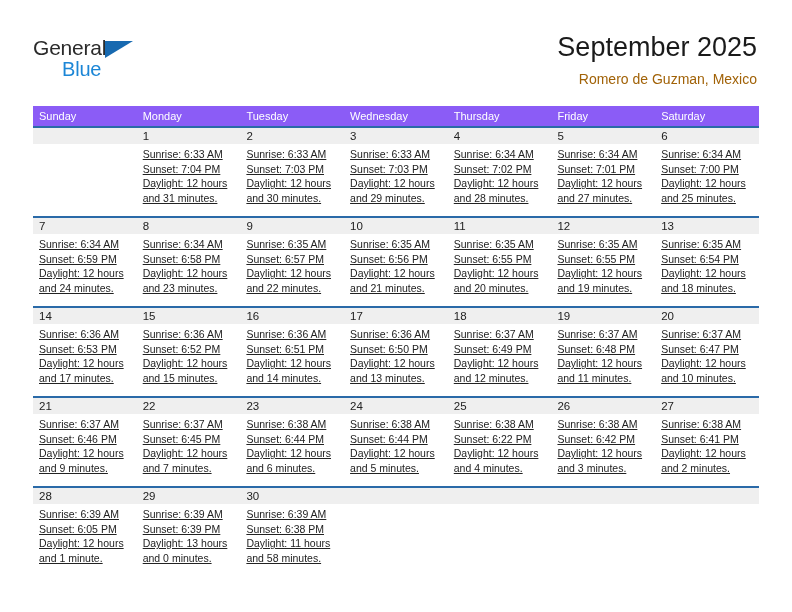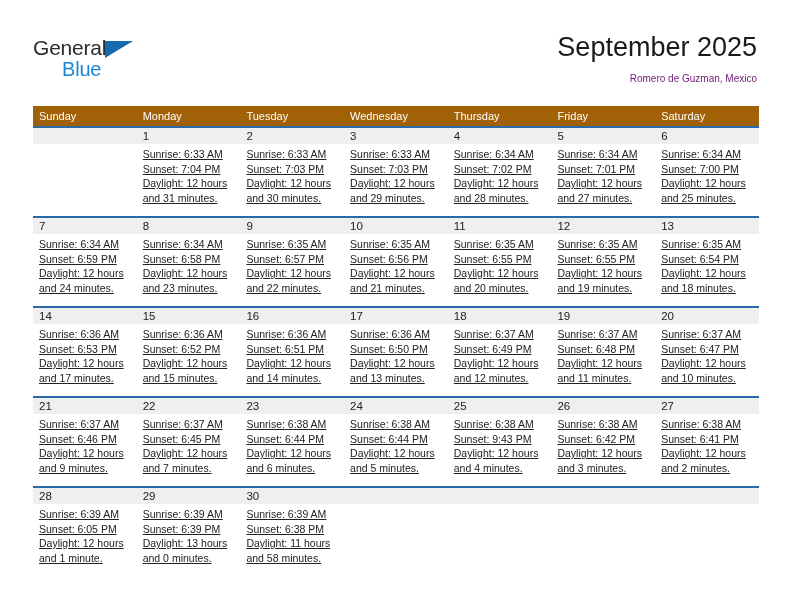--- a/index.html
+++ b/index.html
@@ -75,38 +75,38 @@
   }
   .cal-title {
     font-size: 27px;
     color: #1a1a1a;
     font-weight: normal;
     line-height: 34px;
     white-space: nowrap;
   }
   .cal-subtitle {
     margin-top: 6px;
-    font-size: 10px;
-    color: #701a75;
+    font-size: 14px;
+    color: #a16207;
     line-height: 18px;
     white-space: nowrap;
   }
 
   
   .calendar {
     position: absolute;
     left: 33px;
     top: 106px;
     width: 726px;
     border-collapse: collapse;
     table-layout: fixed;
   }
 
   .calendar th {
-    background: #a16207;
+    background: #8b5cf6;
     color: #ffffff;
     font-size: 11px;
     font-weight: normal;
     text-align: left;
     padding: 4px 0 4px 6px;
     height: 10px;
     border: none;
   }
 
   .week-row > td {
@@ -443,21 +443,21 @@
                 <div>Sunset: 6:44 PM</div>
                 <div class="wrap">Daylight: 12 hours and 5 minutes.</div>
               </div>
             </div>
           </td>
           <td>
             <div class="cell-inner">
               <div class="daynum">25</div>
               <div class="details">
                 <div>Sunrise: 6:38 AM</div>
-                <div>Sunset: 9:43 PM</div>
+                <div>Sunset: 6:22 PM</div>
                 <div class="wrap">Daylight: 12 hours and 4 minutes.</div>
               </div>
             </div>
           </td>
           <td>
             <div class="cell-inner">
               <div class="daynum">26</div>
               <div class="details">
                 <div>Sunrise: 6:38 AM</div>
                 <div>Sunset: 6:42 PM</div>

